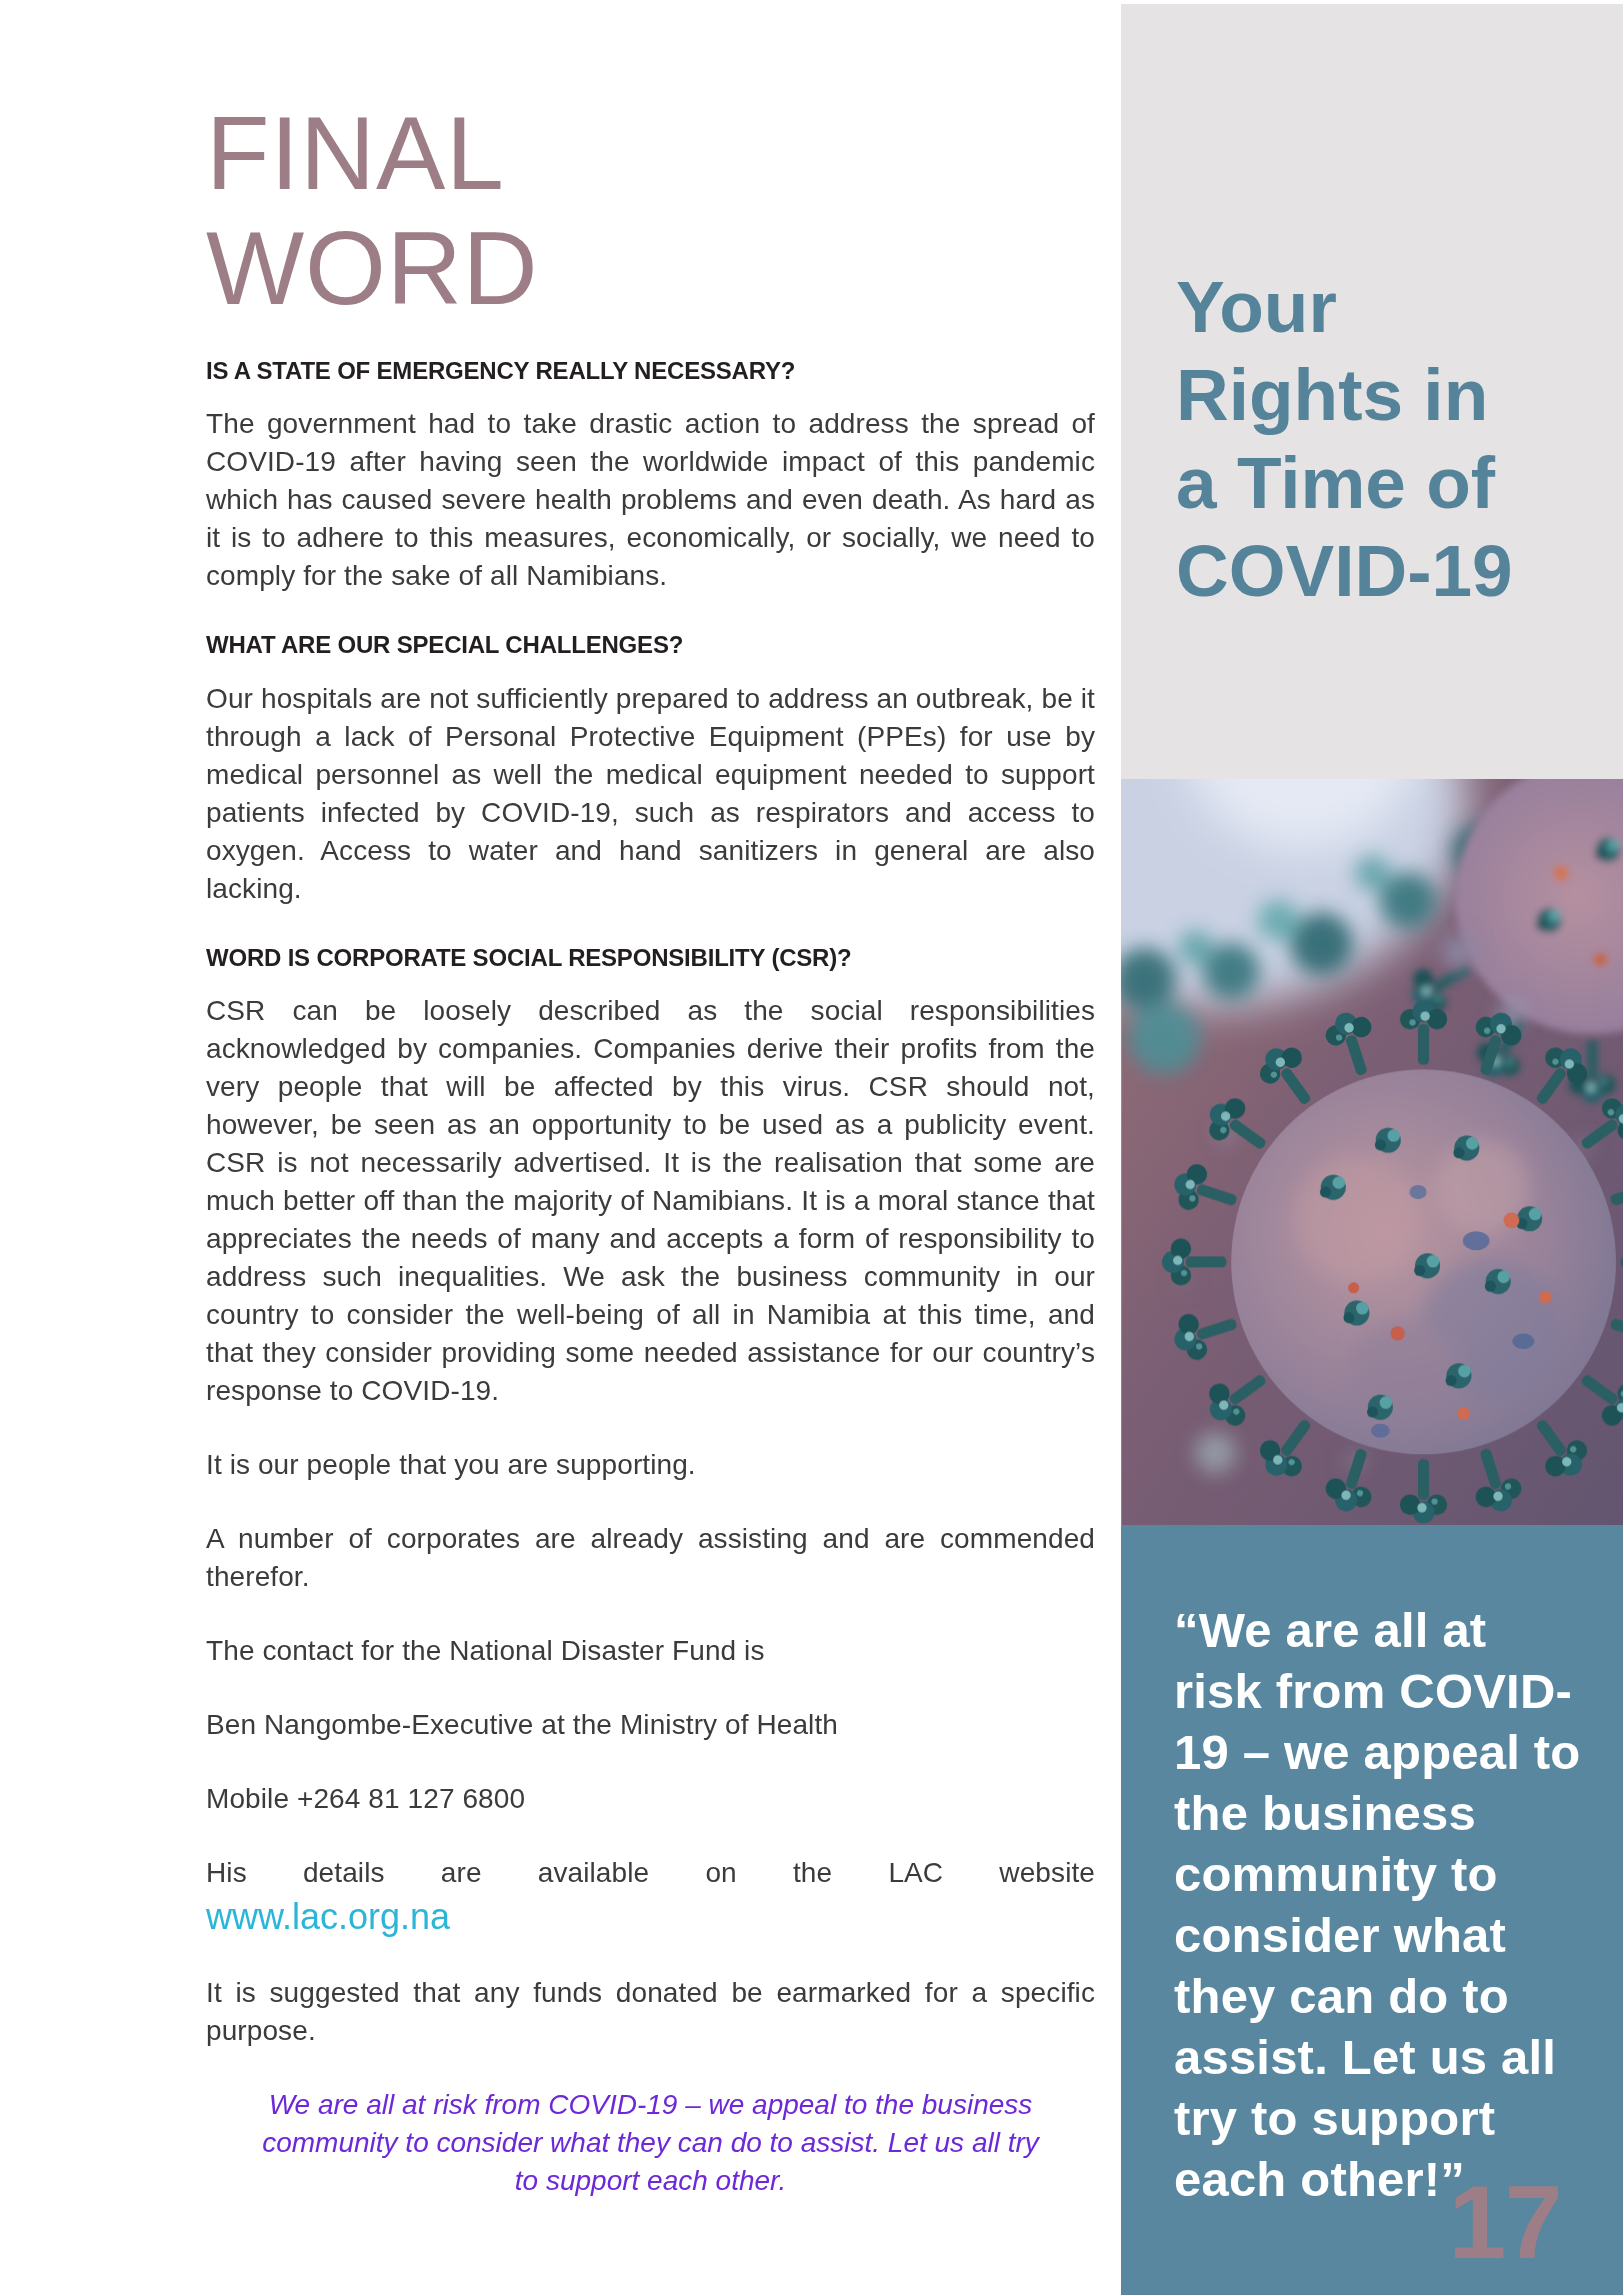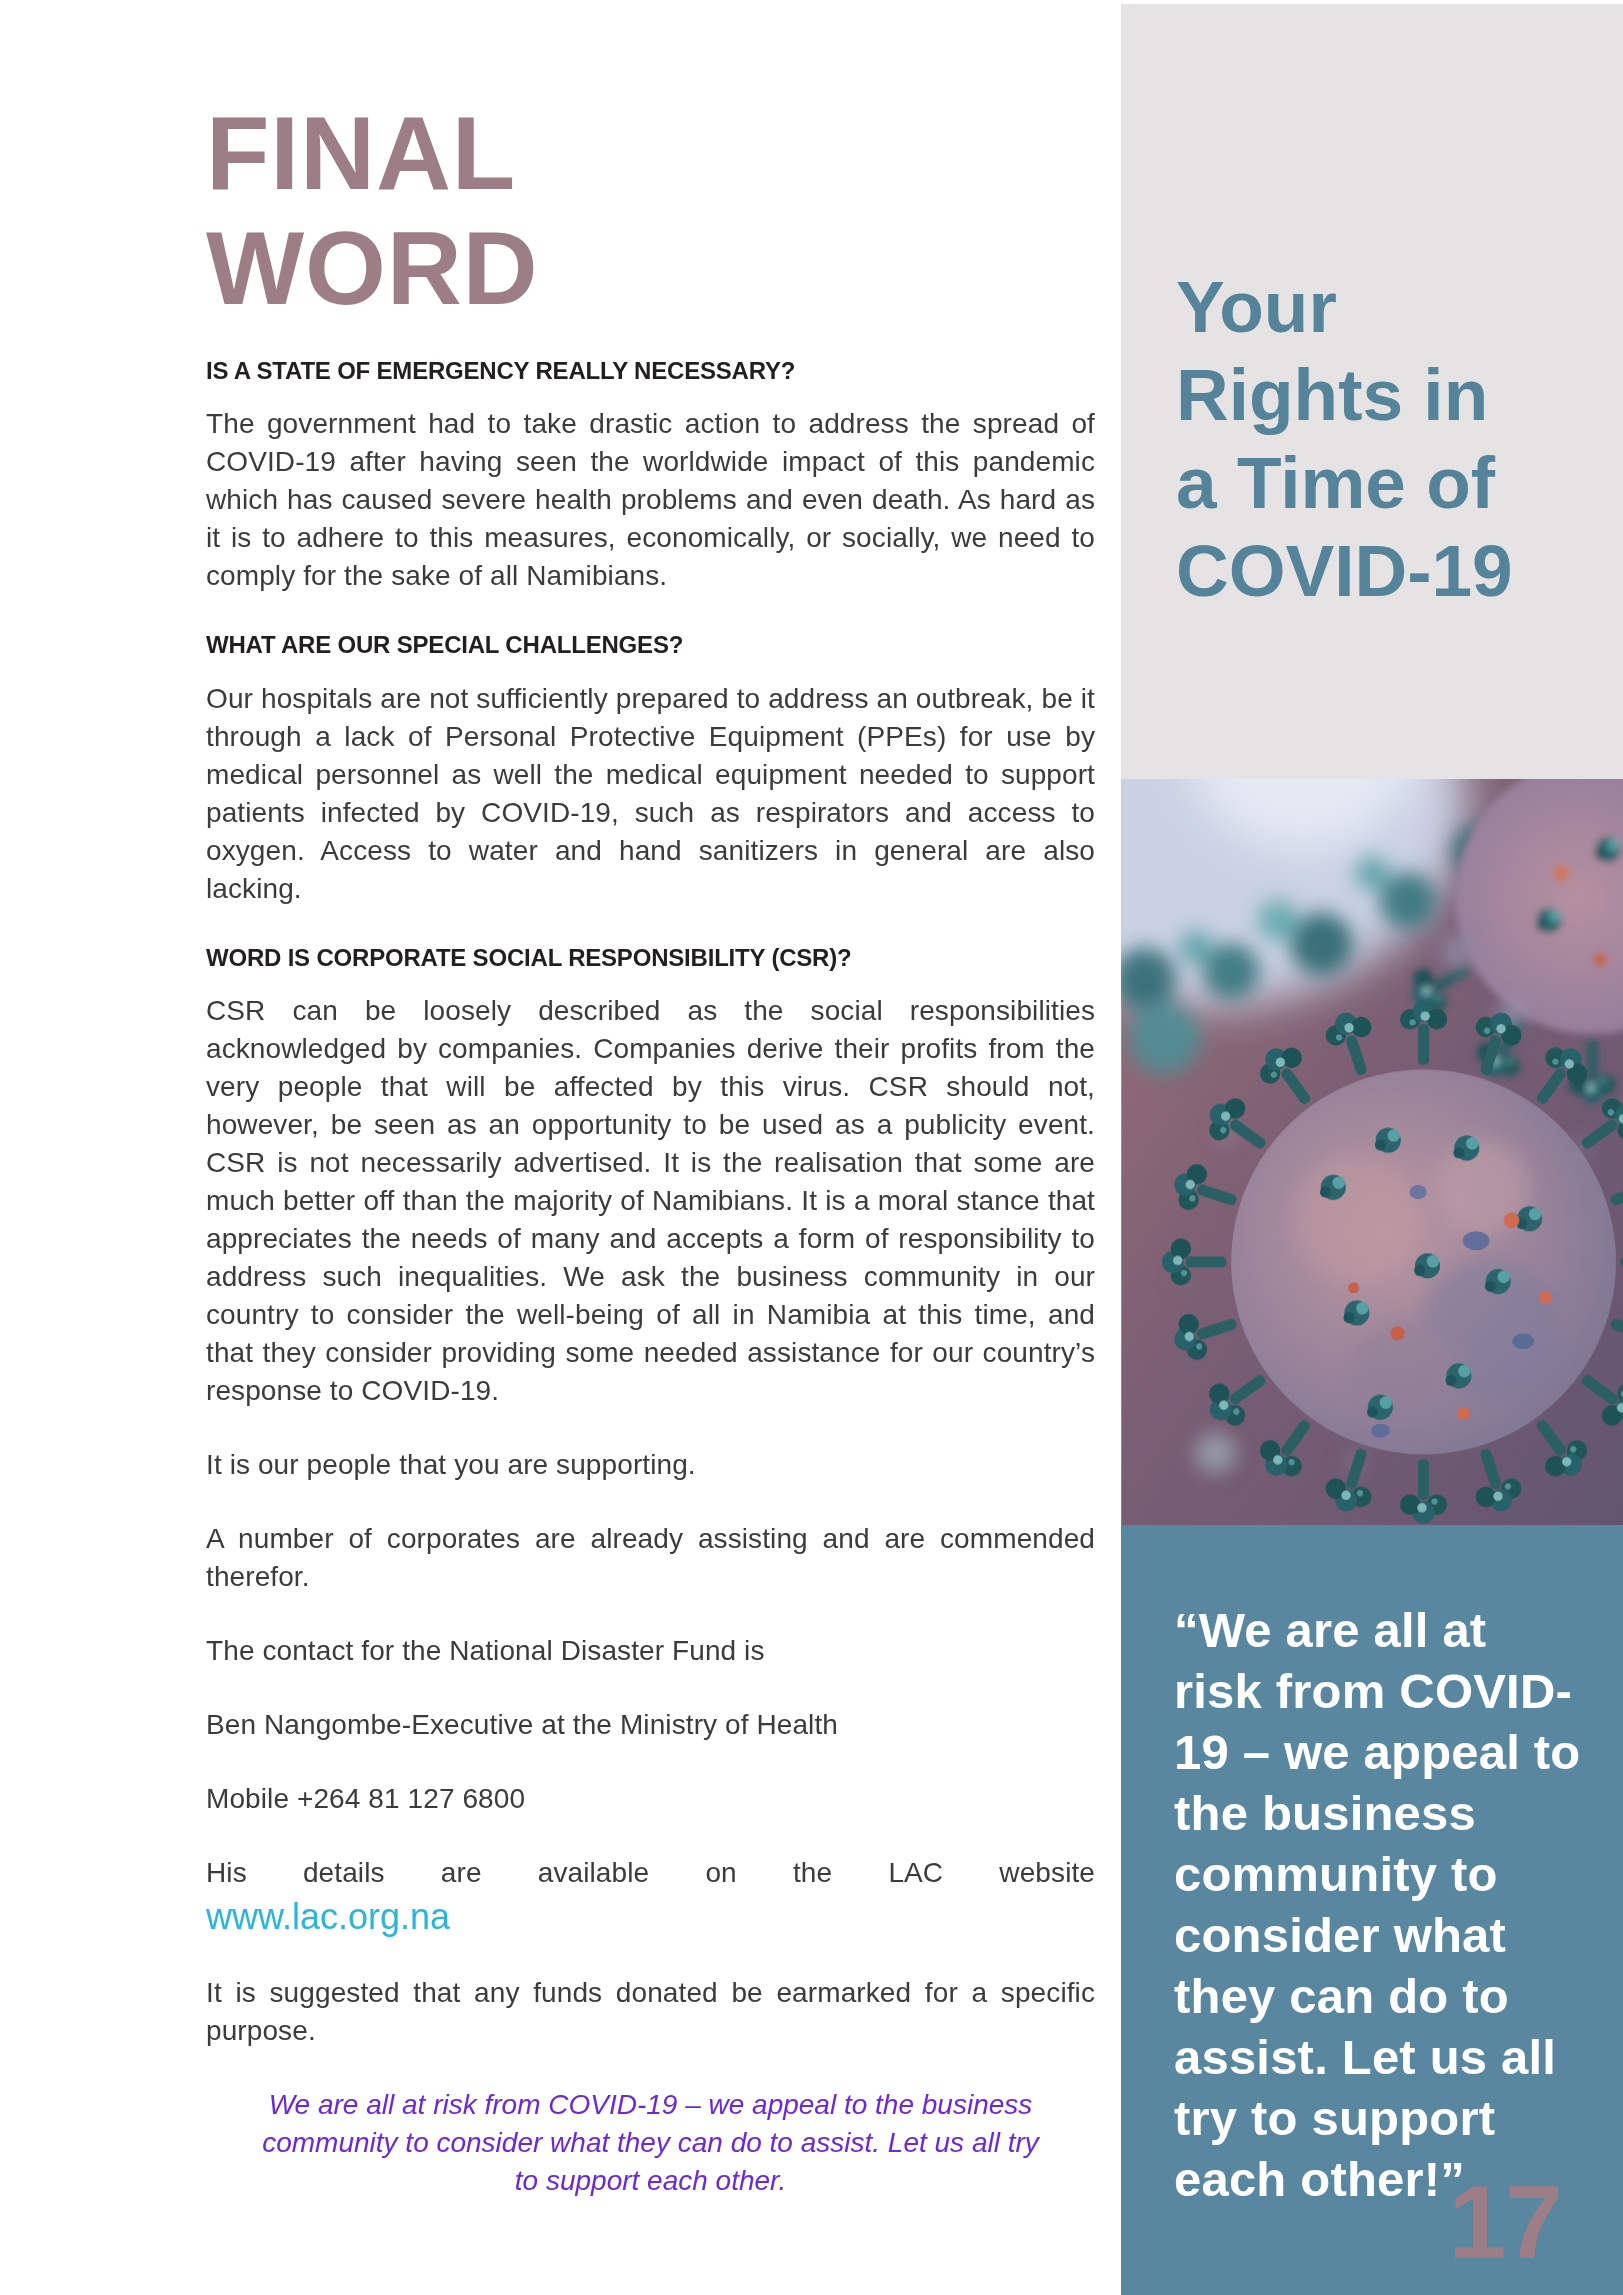--- a/index.html
+++ b/index.html
@@ -5,21 +5,21 @@
   :root{
     --mauve:#9d7e86; --teal:#55839a; --quote_bg:#58879f; --sidebar_bg:#e5e3e3;
     --link:#2cb5d8; --heading_ink:#231f20; --body_ink:#3c3a3b;
   }
   html,body{margin:0;padding:0;background:#ffffff;}
   body{width:1623px;height:2295px;font-family:"Liberation Sans","DejaVu Sans",sans-serif;}
   .page{position:relative;width:1623px;height:2295px;overflow:hidden;background:#ffffff;}
 
   
   .main-col{position:absolute;left:206px;top:0;width:889px;}
-  .title{color:var(--mauve);font-size:104px;line-height:115px;font-weight:700;
+  .title{color:var(--mauve);font-size:104px;line-height:115px;font-weight:400;
          letter-spacing:0.8px;margin:96px 0 31px;}
   .title span{display:block;}
   .sec-heading{font-size:24px;letter-spacing:-0.2px;color:var(--heading_ink);
                margin:0 0 20.4px;font-weight:700;}
   .body-p{font-size:28px;line-height:38px;color:var(--body_ink);margin:0 0 36px;
           letter-spacing:0.1px;}
   .just{text-align:justify;}
   .just-all{text-align:justify;text-align-last:justify;margin-bottom:0;}
   .link-line{margin:3.9px 0 36px;}
   .link{color:var(--link);text-decoration:none;font-size:36px;}

